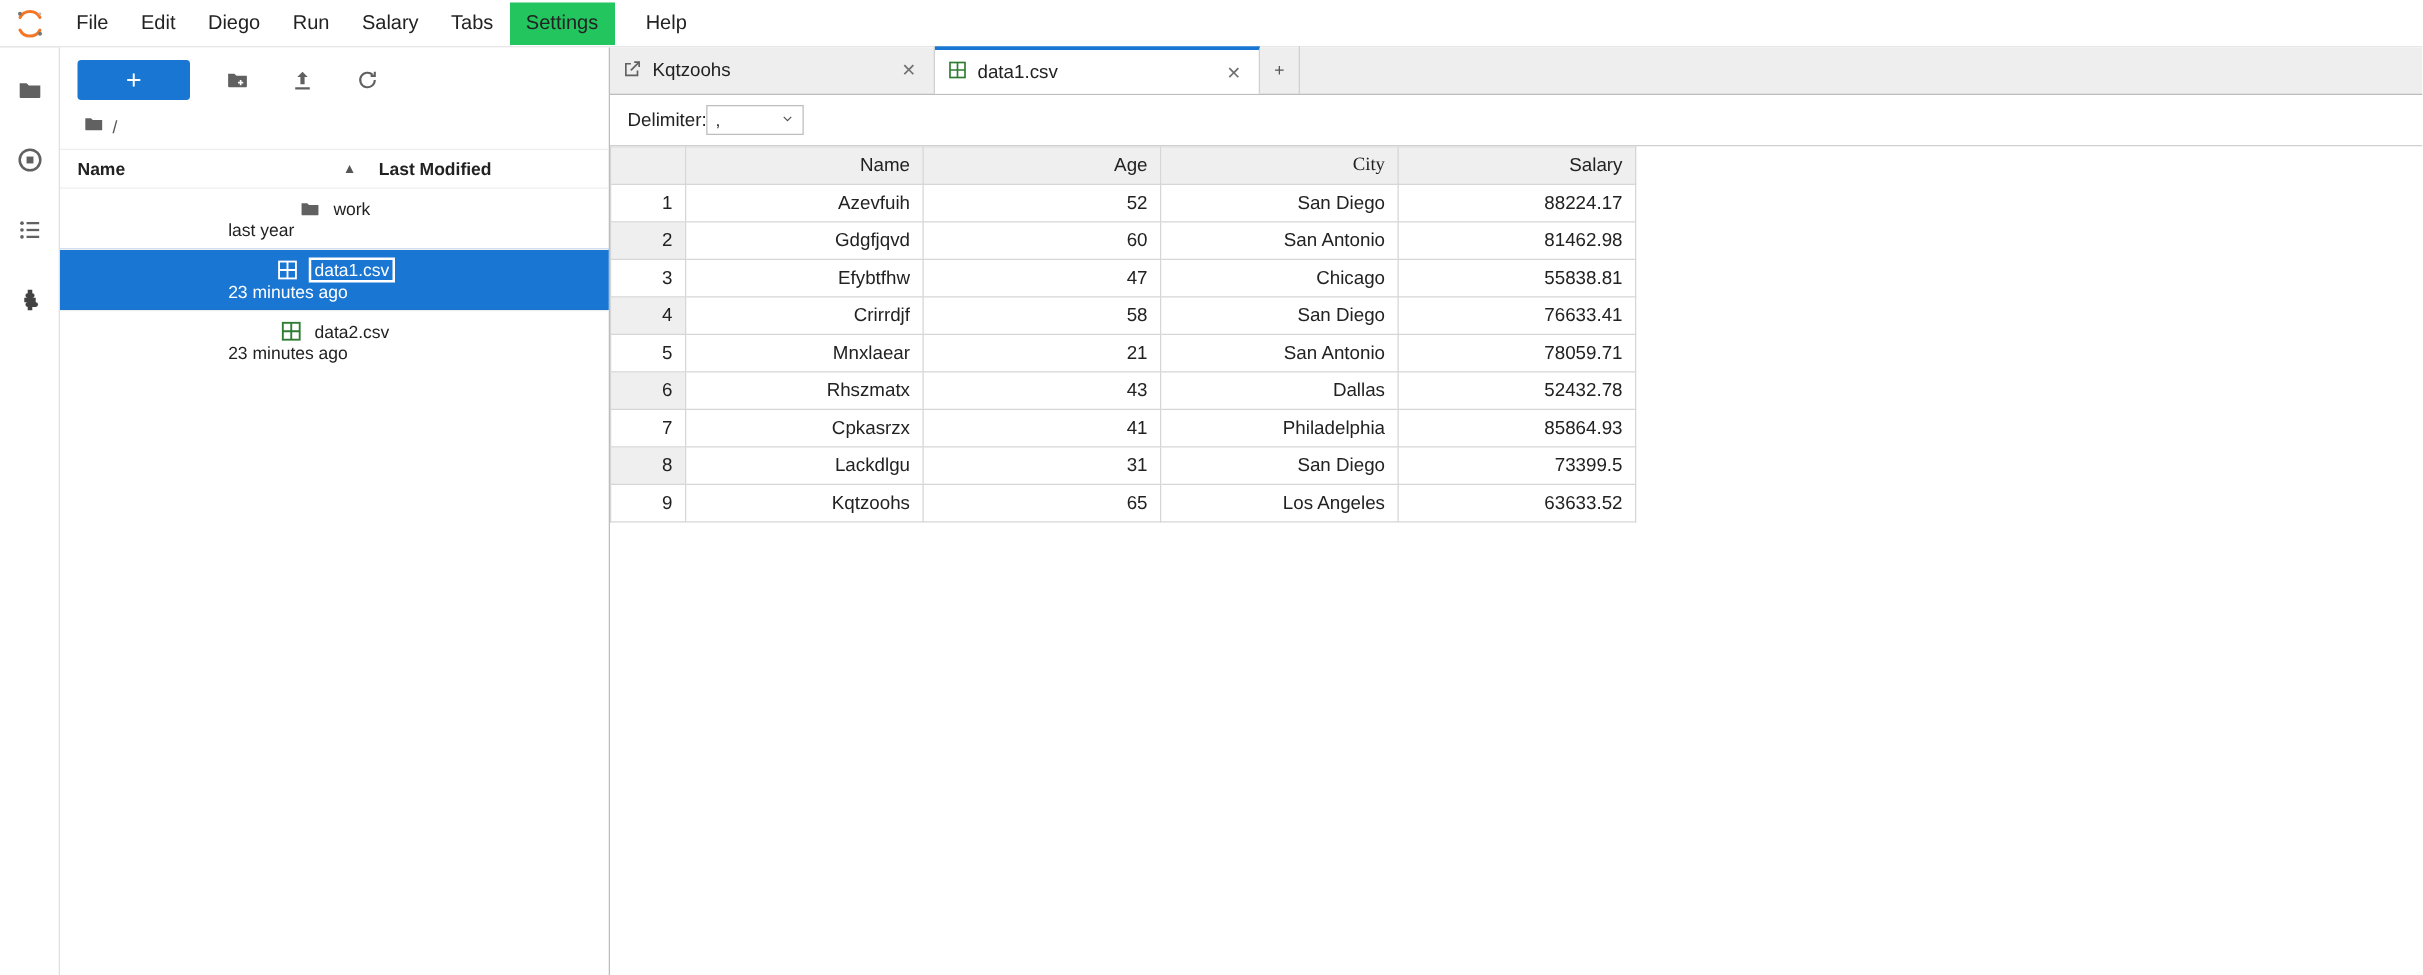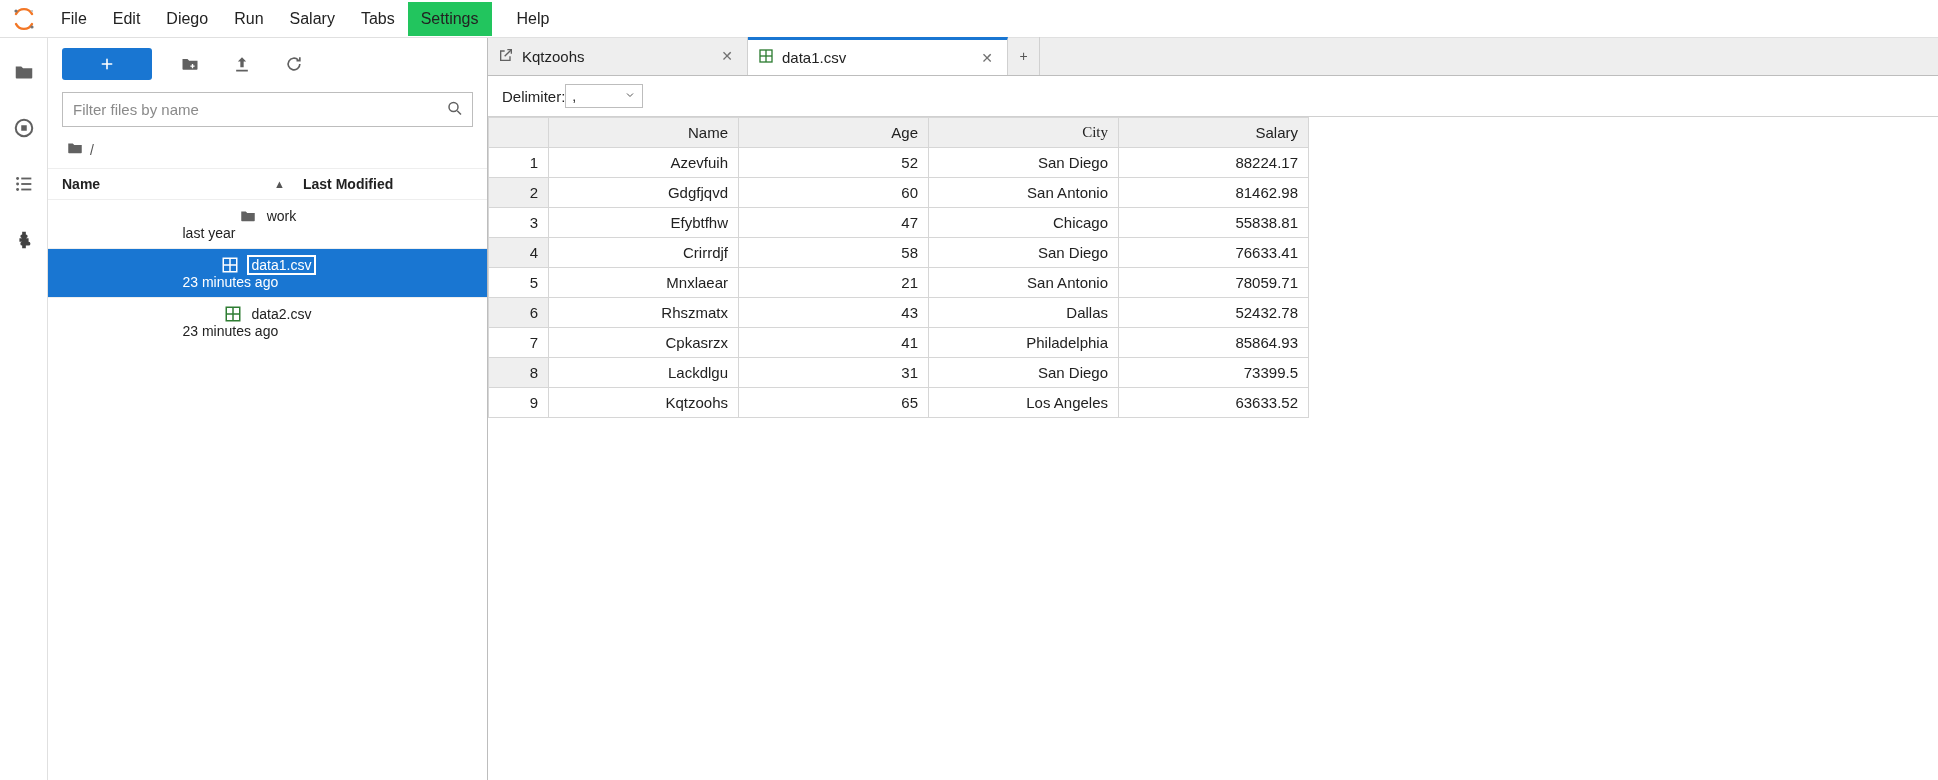--- a/index.html
+++ b/index.html
@@ -288,29 +288,20 @@
           </svg>
       </div>
       <div class="tb-icon">
         <svg width="20" height="20" viewBox="0 0 24 24">
             <path d="M19 12a7 7 0 1 1-2.05-4.95" fill="none" stroke="#606060" stroke-width="2"></path>
             <path d="M19 4v4h-4" fill="none" stroke="#606060" stroke-width="2"></path>
           </svg>
       </div>
     </div>
 
-    <div class="filter-box">
-      <input type="text" placeholder="Filter files by name" style="">
-      <span class="search-icon">
-        <svg width="18" height="18" viewBox="0 0 24 24">
-            <circle cx="10" cy="10" r="6" fill="none" stroke="#616161" stroke-width="2"></circle>
-            <path d="M15 15l5 5" stroke="#616161" stroke-width="2"></path>
-          </svg>
-      </span>
-    </div>
 
     <div class="breadcrumb">
       <span>
         <svg width="18" height="18" viewBox="0 0 24 24">
             <path d="M3 6h6l2 2h10v10a1 1 0 0 1-1 1H4a1 1 0 0 1-1-1V6z" fill="#616161"></path>
           </svg>
       </span>
       <span>/</span>
     </div>
 

